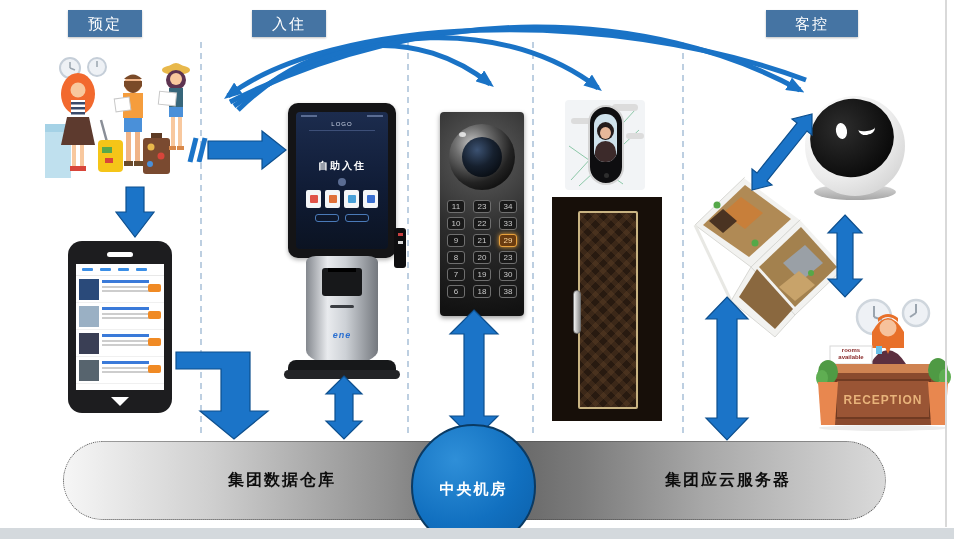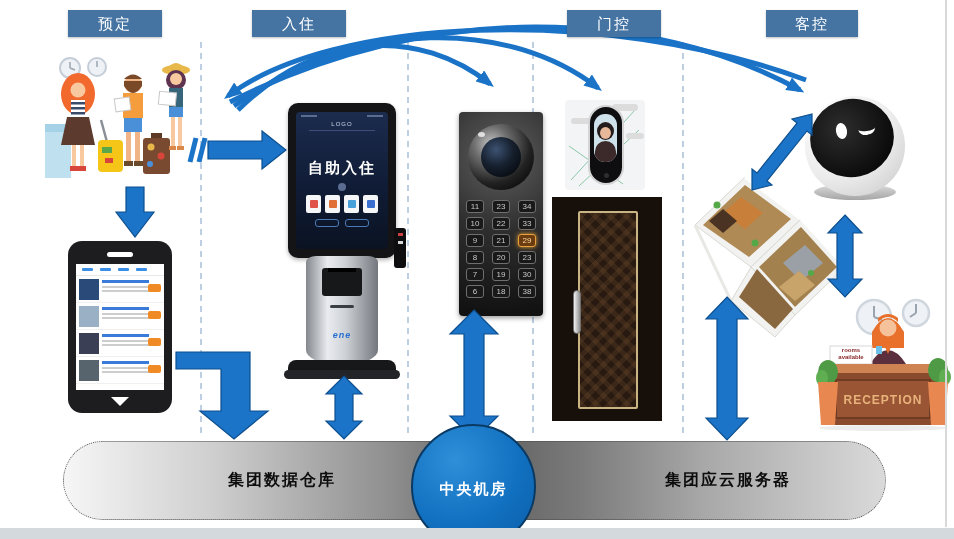--- a/index.html
+++ b/index.html
@@ -1,20 +1,20 @@
 <!DOCTYPE html>
 <html><head>
 <meta charset="utf-8">
 <style>
   html,body{margin:0;padding:0;background:#fff;}
   #canvas{position:relative;width:954px;height:539px;overflow:hidden;background:#fff;
           font-family:"Liberation Sans",sans-serif;}
   .abs{position:absolute;}
   
-  .flow-label{position:absolute;top:10px;height:27px;width:94px;background:#4574A3;
+  .flow-label{position:absolute;top:10px;height:27px;width:74px;background:#4574A3;
     color:#fff;font-size:15px;line-height:27px;text-align:center;letter-spacing:2px;
     box-shadow:0 1px 2px rgba(0,0,0,.25);z-index:40;}
   
   #dash-layer{position:absolute;left:0;top:0;z-index:4;}
   #arrow-layer{position:absolute;left:0;top:0;z-index:30;pointer-events:none;}
   .art{z-index:10;}
   
   .tablet{left:68px;top:241px;width:104px;height:172px;background:#1d1d1f;border-radius:14px;}
   .tablet .speaker{position:absolute;left:39px;top:11px;width:26px;height:5px;background:#fff;border-radius:3px;}
   .tablet .screen{position:absolute;left:8px;top:23px;width:88px;height:126px;background:#fff;overflow:hidden;}
@@ -29,42 +29,42 @@
   .tablet .home{position:absolute;left:43px;bottom:7px;width:0;height:0;
     border-left:9px solid transparent;border-right:9px solid transparent;border-top:9px solid #fff;}
   
   .kiosk-head{left:288px;top:103px;width:108px;height:155px;background:#141416;border-radius:10px;box-shadow:0 2px 4px rgba(0,0,0,.3);}
   .kiosk-screen{position:absolute;left:8px;top:9px;width:92px;height:137px;border-radius:4px;
     background:linear-gradient(180deg,#1c2c4e 0%,#101c36 55%,#0b1322 100%);overflow:hidden;text-align:center;}
   .kiosk-status{display:flex;justify-content:space-between;padding:3px 5px 0 5px;}
   .kiosk-status i{display:block;height:2px;width:16px;background:#5a6c92;}
   .kiosk-logo{color:#cfd8ea;font-size:6px;margin-top:4px;letter-spacing:1px;}
   .kiosk-divider{width:66px;height:1px;background:#3d4f78;margin:3px auto 2px auto;}
-  .kiosk-title{color:#fff;font-size:15px;font-weight:bold;letter-spacing:2px;margin-top:28px;}
+  .kiosk-title{color:#fff;font-size:10px;font-weight:bold;letter-spacing:2px;margin-top:28px;}
   .kiosk-person{width:8px;height:8px;border-radius:50%;background:#5a6c92;margin:5px auto 1px auto;}
   .kiosk-tiles{display:flex;justify-content:center;gap:4px;margin-top:4px;}
   .kiosk-tiles b{width:15px;height:18px;background:#f4f6f8;border-radius:2px;display:flex;align-items:center;justify-content:center;}
   .kiosk-tiles b i{display:block;width:8px;height:8px;border-radius:1px;}
   .kiosk-pills{display:flex;justify-content:center;gap:6px;margin-top:6px;}
   .kiosk-pills i{display:block;width:22px;height:6px;border:1px solid #4a7ab8;border-radius:3px;}
   .kiosk-reader{left:394px;top:228px;width:12px;height:40px;background:#0e0e10;border-radius:3px;}
   .kiosk-reader i{display:block;width:5px;height:3px;margin:5px auto 0 auto;background:#c84040;}
   .kiosk-reader i+i{background:#d8d8d8;}
   .kiosk-body{left:306px;top:256px;width:72px;height:108px;
     background:linear-gradient(90deg,#84888e 0%,#e9ebee 30%,#cdd1d6 55%,#74787e 100%);
     border-radius:10px 10px 30px 30px/6px 6px 14px 14px;text-align:center;}
   .kiosk-printer{width:40px;height:28px;background:#17181a;border-radius:3px;margin:12px auto 0 auto;}
   .kiosk-printer i{display:block;width:28px;height:4px;background:#000;margin:6px auto 0 auto;}
   .kiosk-slot{width:24px;height:3px;background:#3a3d42;border-radius:2px;margin:9px auto 0 auto;}
   .kiosk-brand{margin-top:22px;color:#2a6fd0;font-style:italic;font-weight:bold;font-size:9px;letter-spacing:1px;}
   .kiosk-base{left:288px;top:360px;width:108px;height:18px;background:#17181a;border-radius:8px;}
   .kiosk-baselip{left:284px;top:370px;width:116px;height:9px;background:#232427;border-radius:5px;}
   
   .cam-panel{left:440px;top:112px;width:84px;height:204px;border-radius:4px;
-    background:radial-gradient(circle at 50% 22%,#606060 0%,#2e2e2e 45%,#121212 95%);box-shadow:0 2px 5px rgba(0,0,0,.4);margin-left:19px;}
+    background:radial-gradient(circle at 50% 22%,#606060 0%,#2e2e2e 45%,#121212 95%);box-shadow:0 2px 5px rgba(0,0,0,.4);}
   .lens-outer{position:absolute;left:9px;top:12px;width:66px;height:66px;border-radius:50%;
     background:radial-gradient(circle at 35% 30%,#c4c4c4 0%,#6d6d6d 28%,#222 62%,#000 95%);}
   .lens-inner{position:absolute;left:13px;top:13px;width:40px;height:40px;border-radius:50%;
     background:radial-gradient(circle at 38% 32%,#3c5272 0%,#16202e 45%,#04070b 90%);}
   .lens-dot{position:absolute;left:10px;top:8px;width:7px;height:5px;border-radius:50%;background:rgba(255,255,255,.75);}
   .btn-grid{position:absolute;left:7px;top:88px;width:70px;display:grid;grid-template-columns:repeat(3,18px);
     grid-auto-rows:13px;column-gap:8px;row-gap:4px;}
   .btn-grid span{background:#191919;border:1px solid #6f6f6f;border-radius:3px;color:#c9c9c9;
     font-size:8px;line-height:12px;text-align:center;}
   .btn-grid span.active{border-color:#e8a13c;background:#6b3c10;color:#ffd9a0;box-shadow:0 0 5px #e8a13c;}
@@ -119,21 +119,20 @@
     <g stroke="#a8c0d8" stroke-width="1.5" stroke-dasharray="6 5">
       <line x1="201" y1="42" x2="201" y2="434"></line>
       <line x1="408" y1="42" x2="408" y2="434"></line>
       <line x1="533" y1="42" x2="533" y2="434"></line>
       <line x1="683" y1="42" x2="683" y2="434"></line>
     </g>
   </svg>
 
   <div class="flow-label" style="left:68px">预定</div>
   <div class="flow-label" style="left:252px">入住</div>
-  <div class="flow-label" style="left:567px">门控</div>
   <div class="flow-label" style="left:766px;width:92px">客控</div>
 
   <svg class="abs art" style="left:45px;top:48px" width="150" height="130" viewBox="0 0 150 130">
     <circle cx="25" cy="20" r="10" fill="#eef1f5" stroke="#c5ced8" stroke-width="2"></circle>
     <line x1="25" y1="20" x2="25" y2="14" stroke="#9aa4ae" stroke-width="1.5"></line>
     <line x1="25" y1="20" x2="30" y2="22" stroke="#9aa4ae" stroke-width="1.5"></line>
     <circle cx="52" cy="19" r="9" fill="#eef1f5" stroke="#c5ced8" stroke-width="2"></circle>
     <line x1="52" y1="19" x2="52" y2="13" stroke="#9aa4ae" stroke-width="1.5"></line>
     <rect x="0" y="82" width="26" height="48" fill="#bfe0ee"></rect>
     <rect x="0" y="76" width="30" height="8" fill="#a5d2e6"></rect>

